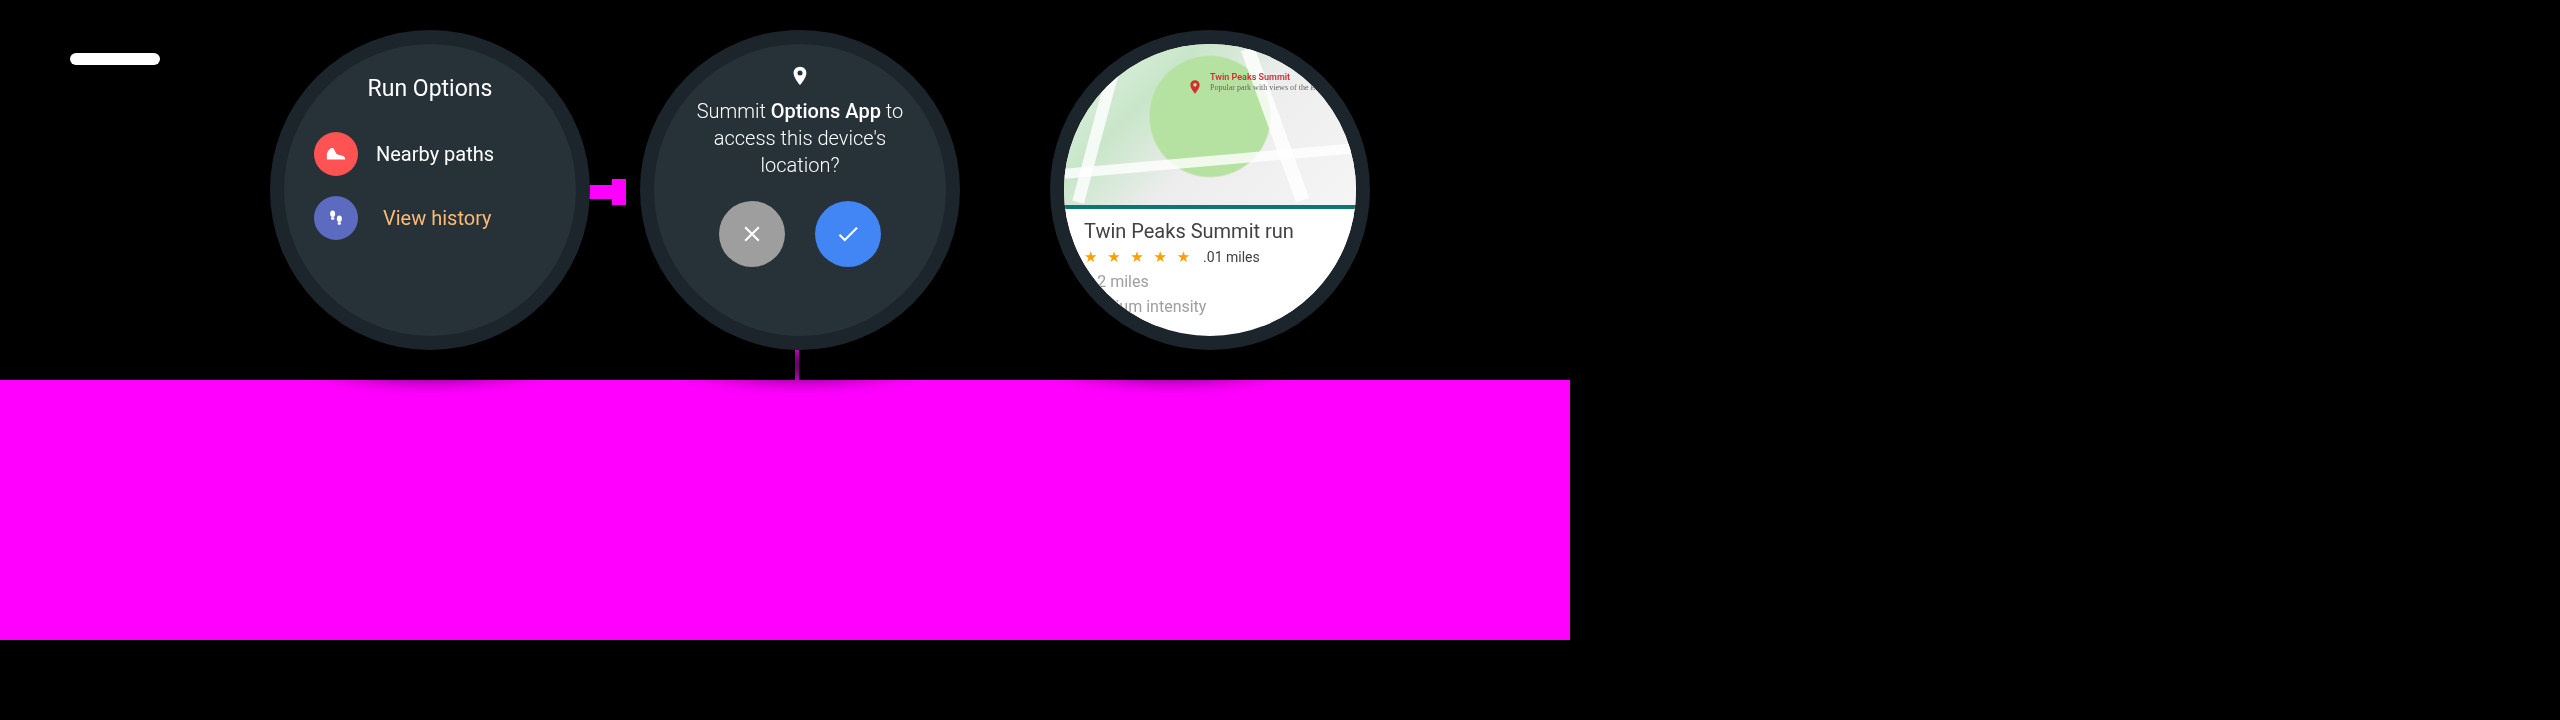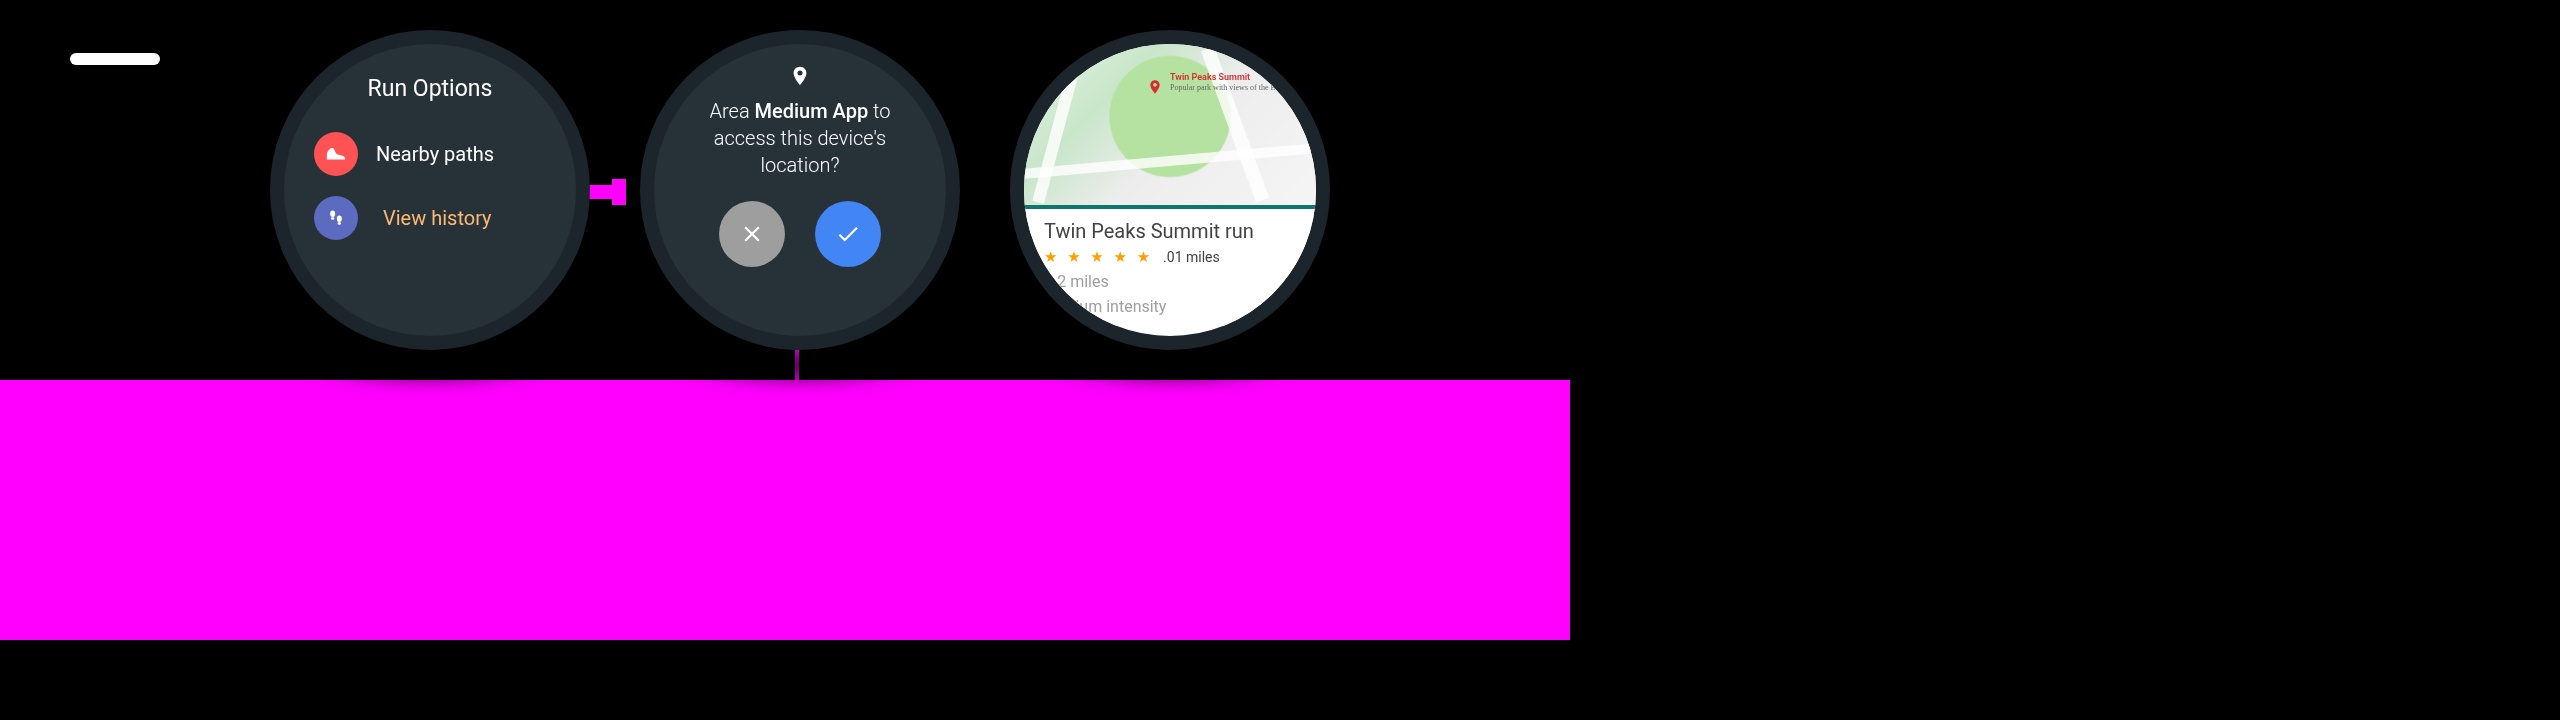--- a/index.html
+++ b/index.html
@@ -141,21 +141,21 @@
     display: flex;
     align-items: center;
     justify-content: center;
     border: none;
     cursor: pointer;
   }
   .w2-btn-no { background: #9e9e9e; }
   .w2-btn-yes { background: #4285f4; }
 
   
-  .watch3 { left: 1010px; top: 30px; background: #fff; }
+  .watch3 { left: 1050px; top: 30px; background: #fff; }
   .shadow3 { left: 1035px; top: 340px; }
   .w3-map {
     height: 55%;
     background:
       radial-gradient(circle at 50% 45%, #b6e2a1 0%, #b6e2a1 35%, transparent 36%),
       linear-gradient(135deg, #e8f5e9 0%, #c8e6c9 30%, #ededed 55%, #f5f5f5 100%);
     position: relative;
   }
   .w3-map-pin {
     position: absolute;
@@ -249,21 +249,21 @@
   </div>
 </div>
 
 <div class="watch watch2">
   <div class="w2-pin">
     <svg width="22" height="28" viewBox="0 0 24 24" fill="#fff" style="margin:0 auto">
         <path d="M12 2C8 2 5 5 5 9c0 5 7 13 7 13s7-8 7-13c0-4-3-7-7-7zm0 9.5A2.5 2.5 0 1 1 12 6a2.5 2.5 0 0 1 0 5.5z"></path>
       </svg>
   </div>
   <div class="w2-text">
-    <span>Area </span><b>Medium App</b><span> to access this device's location?</span>
+    <span>Summit </span><b>Options App</b><span> to access this device's location?</span>
   </div>
   <div class="w2-buttons">
     <button class="w2-btn w2-btn-no">
       <svg width="26" height="26" viewBox="0 0 24 24">
           <path d="M19 6.4L17.6 5 12 10.6 6.4 5 5 6.4 10.6 12 5 17.6 6.4 19 12 13.4 17.6 19 19 17.6 13.4 12z" fill="#fff"></path>
         </svg>
     </button>
     <button class="w2-btn w2-btn-yes">
       <svg width="26" height="26" viewBox="0 0 24 24">
           <path d="M9 16.2L4.8 12l-1.4 1.4L9 19 21 7l-1.4-1.4z" fill="#fff"></path>

